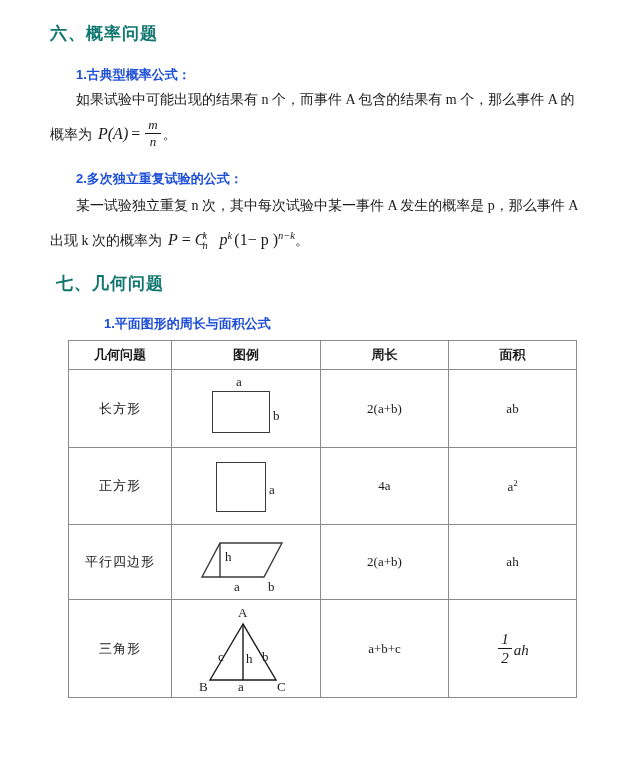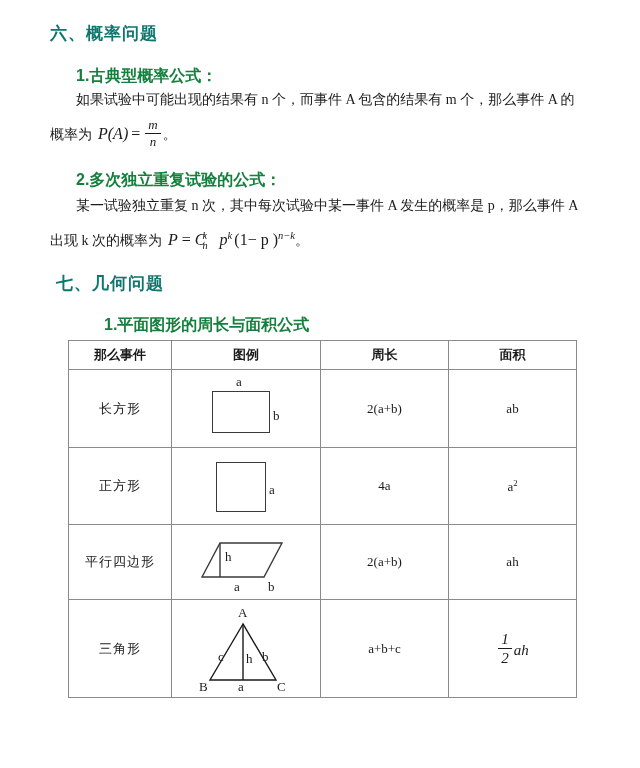--- a/index.html
+++ b/index.html
@@ -29,23 +29,23 @@
     font-family: "Liberation Sans", "DejaVu Sans", sans-serif;
     font-size: 17px;
     font-weight: 600;
     letter-spacing: 1px;
     color: #0f766e;
     white-space: nowrap;
   }
   .sub-heading {
     position: absolute;
     font-family: "Liberation Sans", "DejaVu Sans", sans-serif;
-    font-size: 16px;
+    font-size: 13px;
     font-weight: bold;
-    color: #15803d;
+    color: #1d4ed8;
     white-space: nowrap;
   }
 
   
   .para {
     position: absolute;
     font-size: 14px;
     line-height: 20px;
     color: #1a1a1a;
     white-space: nowrap;
@@ -196,21 +196,21 @@
     <span>出现 k 次的概率为</span><span class="math" style="margin-left:6px;"><span>P</span><span class="up" style="margin:0 4px;">=</span><span class="cnk"><span class="cc">C</span><span class="k">k</span><span class="n">n</span></span><span>p</span><span class="sup">k</span><span class="up" style="margin-left:2px;">(1− p  )</span><span class="sup">n−k</span></span><span class="up" style="font-size:14px;">。</span>
   </div>
 
   <div class="section-heading" style="left:56px; top:272px;">七、几何问题</div>
 
   <div class="sub-heading" style="left:76px; top:315px;margin-left:28px;">1.平面图形的周长与面积公式</div>
 
   <table class="geo-table">
     <thead>
       <tr>
-        <th class="col-name">那么事件</th>
+        <th class="col-name">几何问题</th>
         <th class="col-fig">图例</th>
         <th class="col-peri">周长</th>
         <th class="col-area">面积</th>
       </tr>
     </thead>
     <tbody>
 
       <tr style="height:78px;">
         <td class="shape-name">长方形</td>
         <td>

